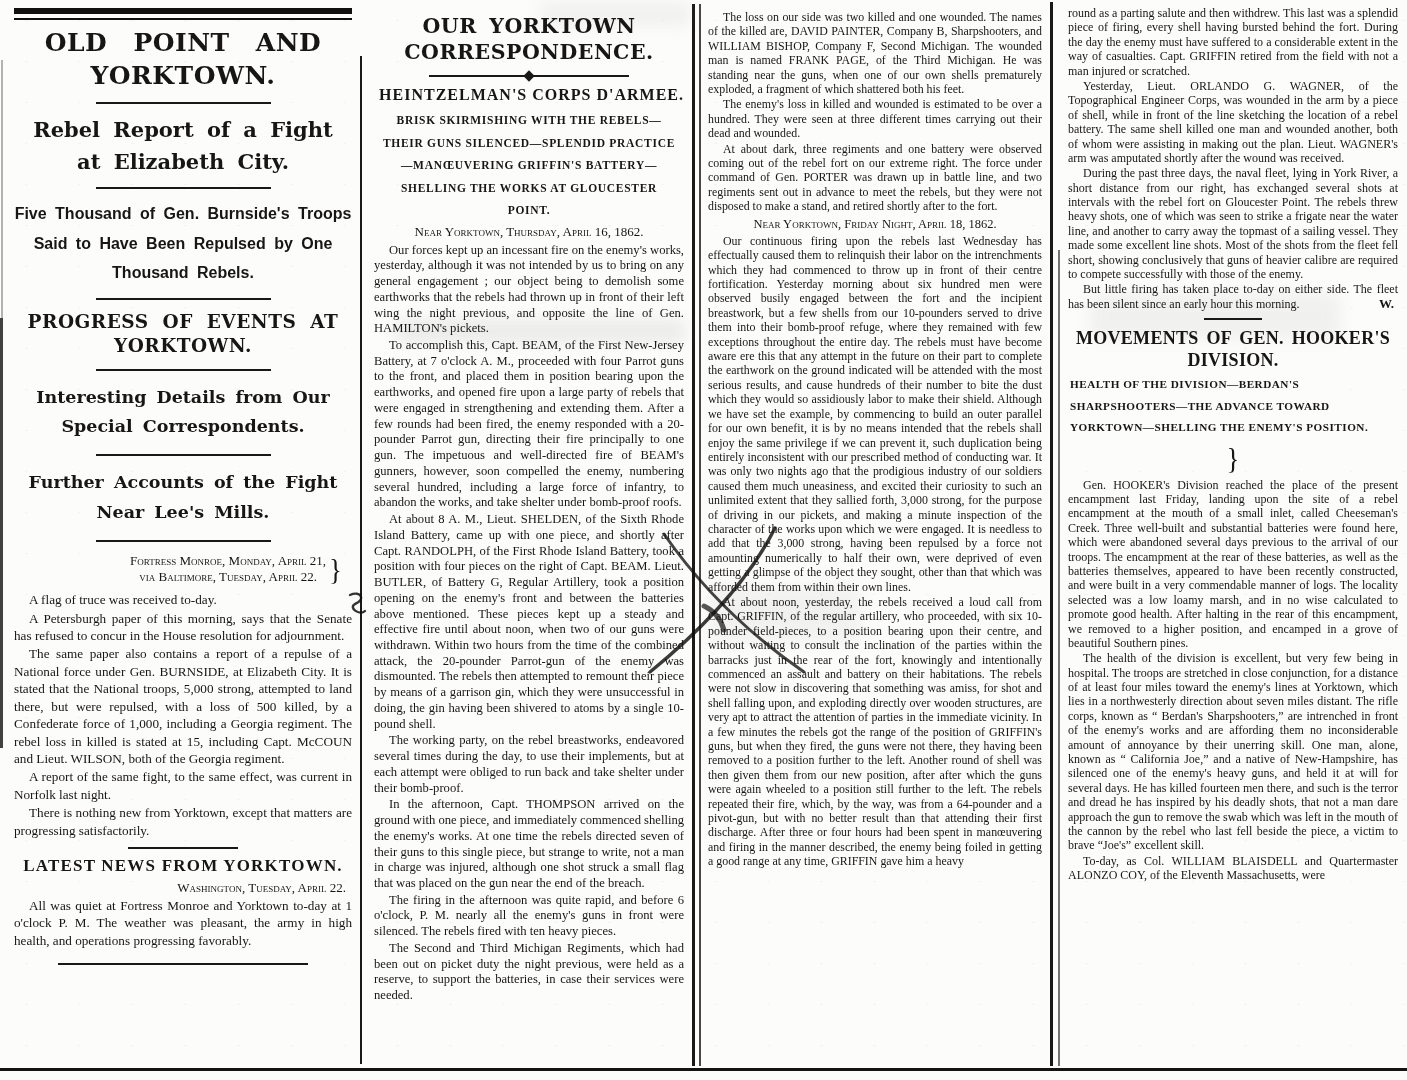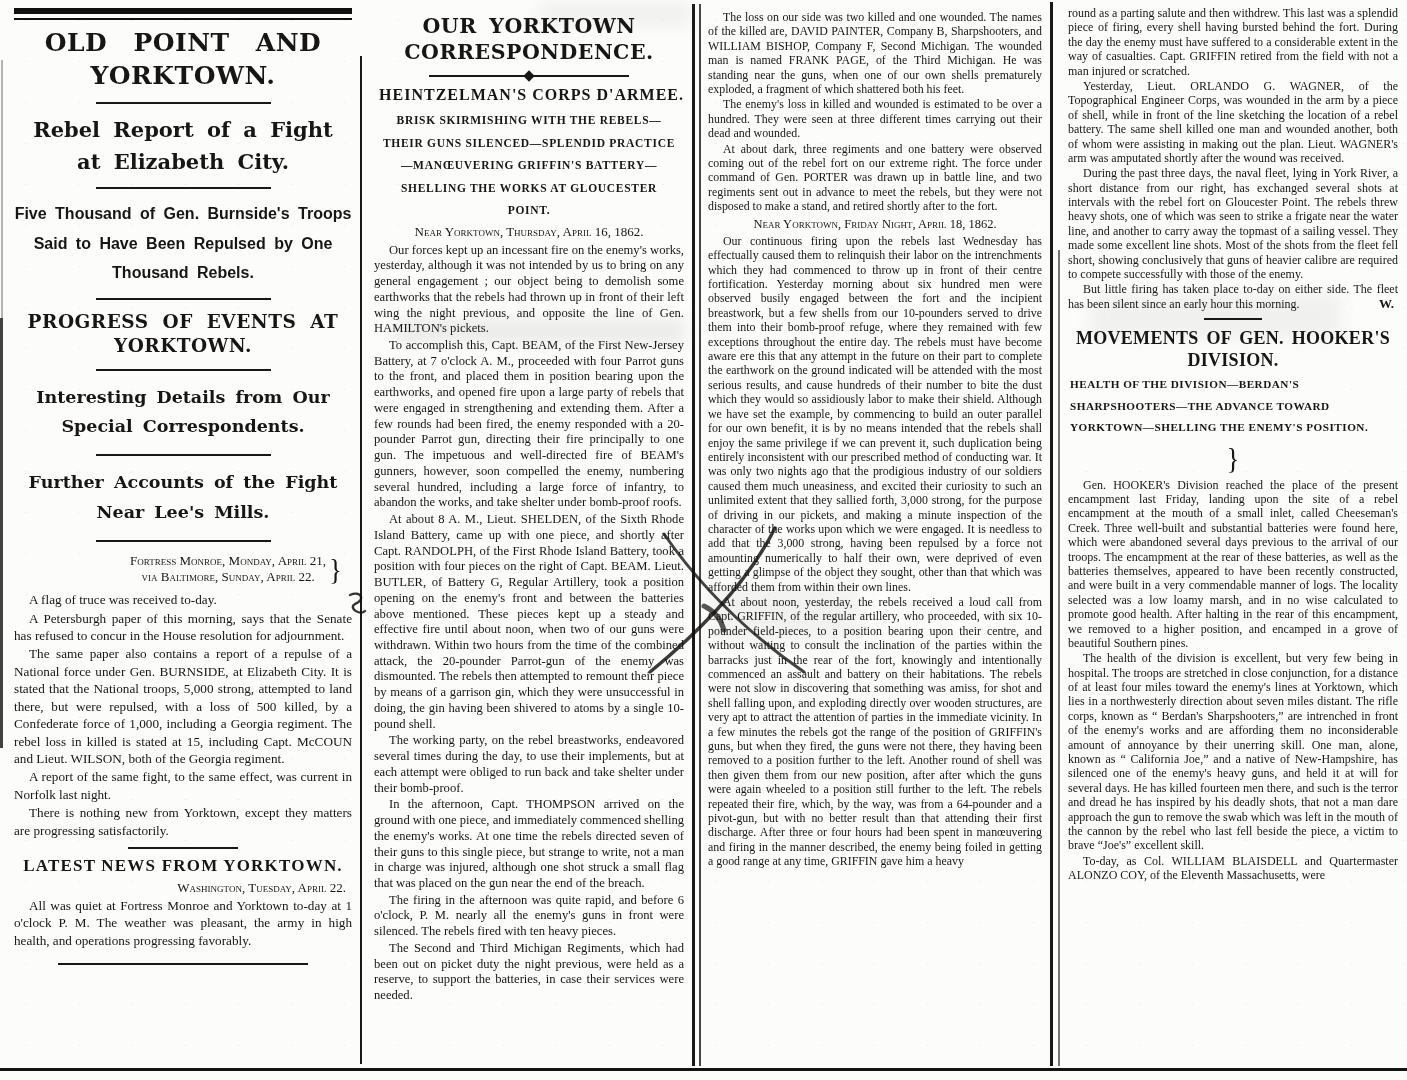--- a/index.html
+++ b/index.html
@@ -107,30 +107,30 @@
     <h2 class="h-sub3">PROGRESS OF EVENTS AT YORKTOWN.</h2>
     <div class="divider dv-180"></div>
     <h2 class="h-sub45">Interesting Details from Our Special Correspondents.</h2>
     <div class="divider dv-180"></div>
     <h2 class="h-sub45">Further Accounts of the Fight Near Lee's Mills.</h2>
     <div class="divider dv-180"></div>
 
     <div class="dateline">
       <div class="dl">
         <div>Fortress Monroe, Monday, April 21,</div>
-        <div>via Baltimore, Sunday, April 22.</div>
+        <div>via Baltimore, Tuesday, April 22.</div>
       </div>
       <span class="brace">}</span>
     </div>
 
     <p class="para">A flag of truce was received to-day.</p>
     <p class="para">A Petersburgh paper of this morning, says that the Senate has refused to concur in the House resolution for adjournment.</p>
     <p class="para">The same paper also contains a report of a repulse of a National force under Gen. BURNSIDE, at Elizabeth City.  It is stated that the National troops, 5,000 strong, attempted to land there, but were repulsed, with a loss of 500 killed, by a Confederate force of 1,000, including a Georgia regiment.  The rebel loss in killed is stated at 15, including Capt. McCOUN and Lieut. WILSON, both of the Georgia regiment.</p>
     <p class="para">A report of the same fight, to the same effect, was current in Norfolk last night.</p>
-    <p class="para">There is nothing new from Yorktown, except they matters are progressing satisfactorily.</p>
+    <p class="para">There is nothing new from Yorktown, except that matters are progressing satisfactorily.</p>
 
     <div class="divider dv-110" style="margin:8px auto 4px;"></div>
     <h3 class="h-latest">LATEST NEWS FROM YORKTOWN.</h3>
     <div class="dateline-right">Washington, Tuesday, April 22.</div>
     <p class="para">All was quiet at Fortress Monroe and Yorktown to-day at 1 o'clock P. M.  The weather was pleasant, the army in high health, and operations progressing favorably.</p>
     <div class="divider dv-250" style="margin-top:14px;"></div>
   </div>
 
   <div class="col col2 body2">
     <h2 class="h2-main">OUR YORKTOWN CORRESPONDENCE.</h2>

